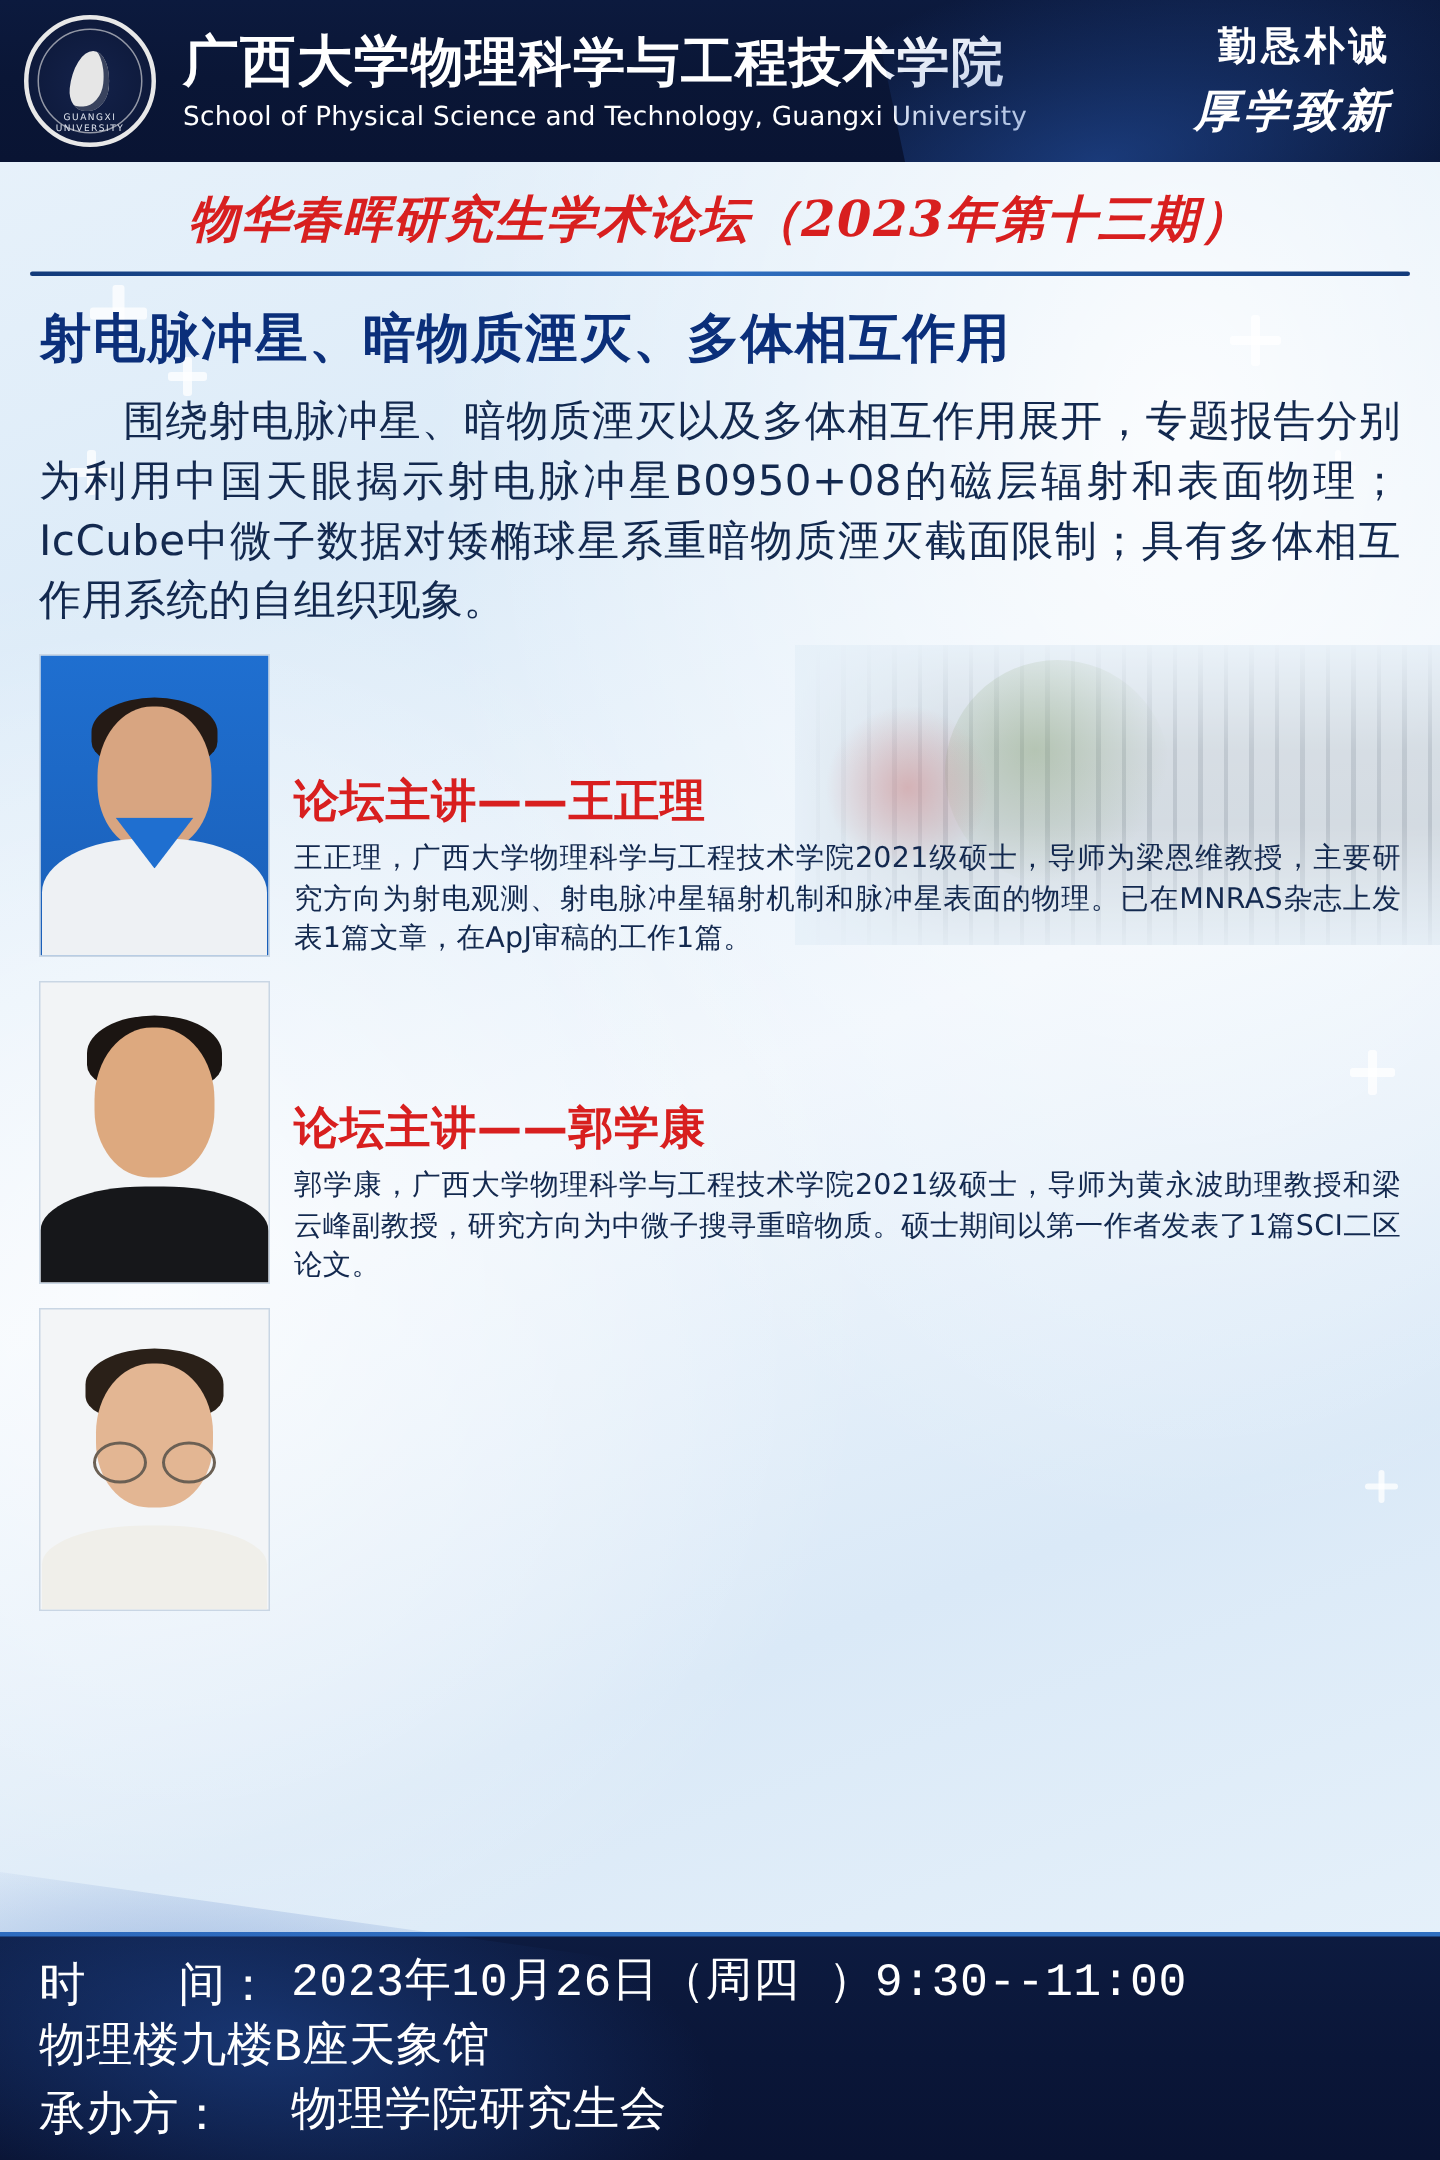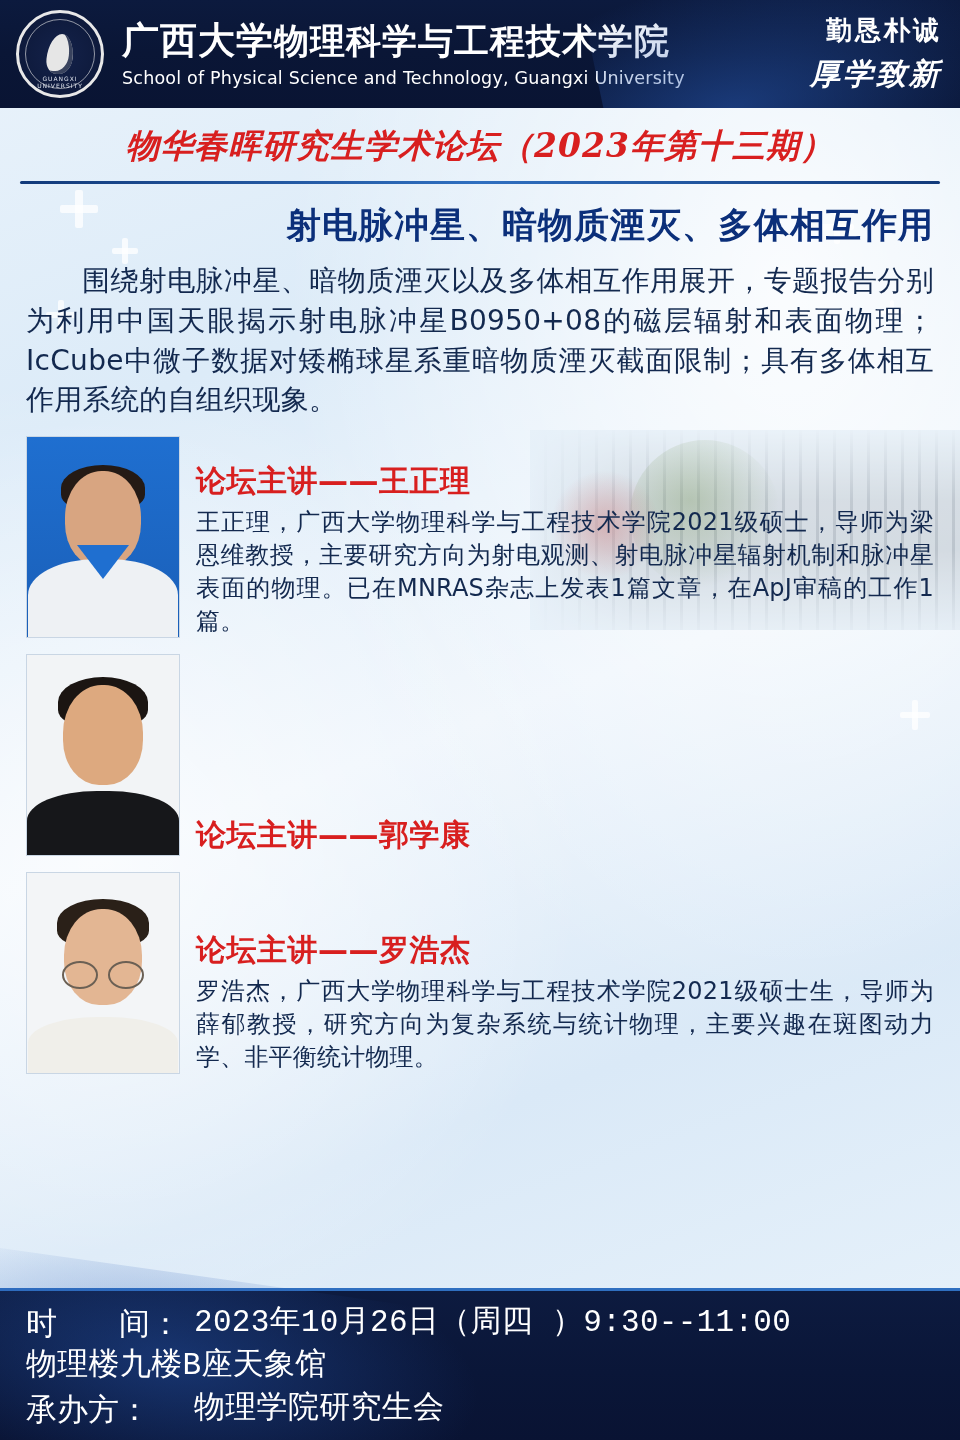--- a/index.html
+++ b/index.html
@@ -112,21 +112,21 @@
   .header-cn .uni {
     font-size: 37px;
   }
   .header-en {
     margin-top: 6px;
     font-size: 17.5px;
     letter-spacing: 0.2px;
     white-space: nowrap;
   }
   .header-motto {
-    margin-right: 18px;
+    margin-right: 32px;
     color: #ffffff;
     text-align: right;
     flex: 0 0 auto;
     position: relative;
     z-index: 2;
   }
   .motto-line1 {
     font-size: 26px;
     font-weight: bold;
     letter-spacing: 3px;
@@ -205,21 +205,21 @@
 
   
   .content {
     position: relative;
     z-index: 3;
     padding: 0 26px;
     box-sizing: border-box;
   }
   .topic-title {
     margin-top: 18px;
-    text-align: right;
+    text-align: left;
     font-size: 35px;
     font-weight: bold;
     color: #0b2f7a;
     letter-spacing: 1px;
   }
   .abstract {
     margin-top: 12px;
     font-size: 28px;
     line-height: 1.42;
     color: #13294f;
@@ -300,21 +300,21 @@
     padding-left: 16px;
   }
   .speaker-label {
     font-size: 30px;
     font-weight: bold;
     color: #d81f1f;
     letter-spacing: 0.5px;
   }
   .speaker-bio {
     margin-top: 4px;
-    font-size: 24px;
+    font-size: 19px;
     line-height: 1.38;
     color: #13294f;
     text-align: justify;
     letter-spacing: 0.2px;
   }
 
   
   .footer {
     position: absolute;
     left: 0;
@@ -427,37 +427,34 @@
     </div>
 
     <div class="speaker">
       <div class="portrait p2">
         <div class="hair"></div>
         <div class="head"></div>
         <div class="body"></div>
       </div>
       <div class="speaker-text">
         <div class="speaker-label">论坛主讲——郭学康</div>
+        <div class="speaker-bio">郭学康，广西大学物理科学与工程技术学院2021级硕士，导师为黄永波助理教授和梁云峰副教授，研究方向为中微子搜寻重暗物质。硕士期间以第一作者发表了1篇SCI二区论文。</div>
       </div>
     </div>
 
     <div class="speaker">
       <div class="portrait p3">
         <div class="hair"></div>
         <div class="head"></div>
         <div class="glasses">
             <span class="l"></span>
             <span class="r"></span>
           </div>
         <div class="body"></div>
       </div>
-      <div class="speaker-text">
-        <div class="speaker-label">论坛主讲——罗浩杰</div>
-        <div class="speaker-bio">罗浩杰，广西大学物理科学与工程技术学院2021级硕士生，导师为薛郁教授，研究方向为复杂系统与统计物理，主要兴趣在斑图动力学、非平衡统计物理。</div>
-      </div>
     </div>
 
   </div>
 
   <div class="footer">
     <div class="footer-top-line"></div>
     <div class="footer-swoosh"></div>
 
     <div class="footer-row">
       <div class="footer-key">时　　间：</div>

